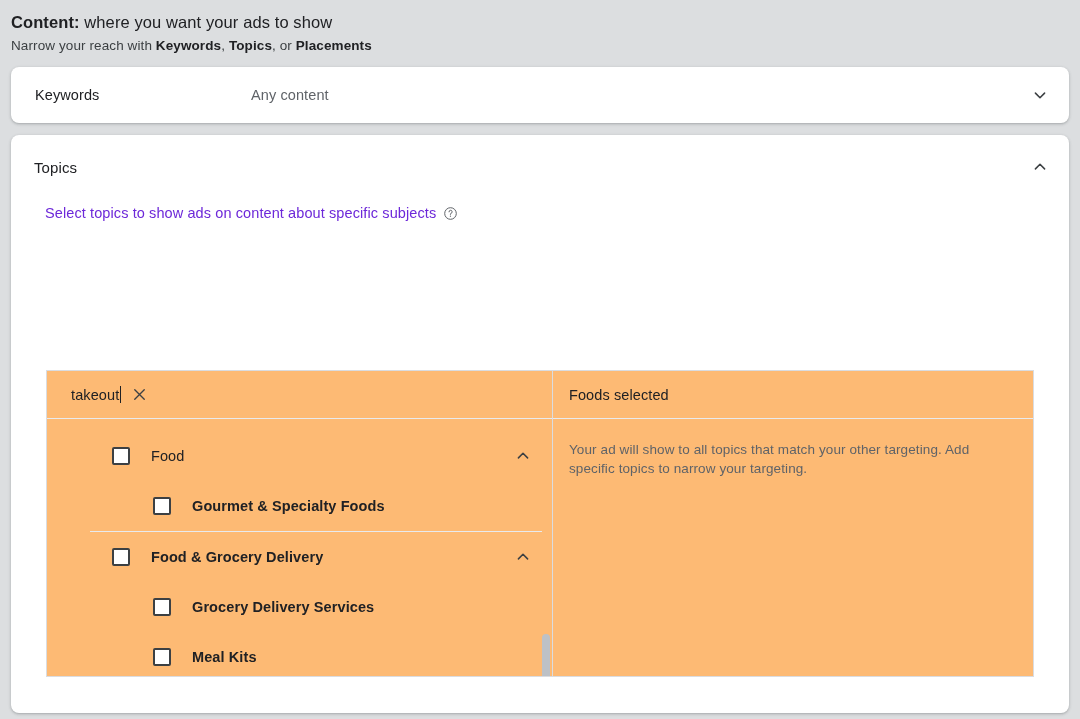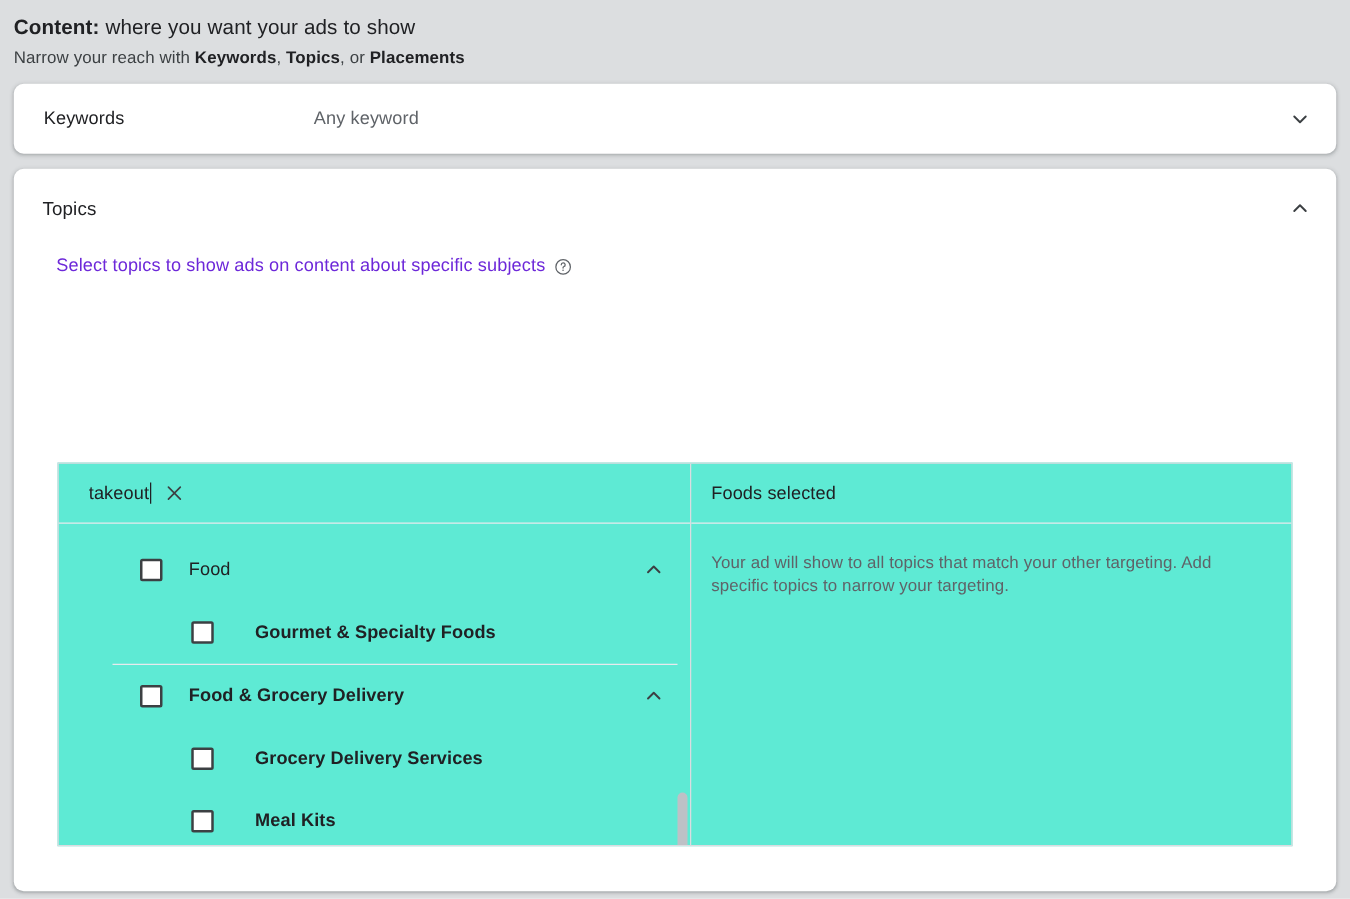--- a/index.html
+++ b/index.html
@@ -107,21 +107,21 @@
   
   .picker {
     position: absolute;
     left: 35px;
     top: 235px;
     right: 35px;
     bottom: 36px;
     border: 1px solid #dadce0;
     display: flex;
     box-sizing: border-box;
-    background: #5eead4;
+    background: #fdba74;
   }
   .picker-left {
     width: 505px;
     flex: none;
     border-right: 1px solid #dadce0;
     display: flex;
     flex-direction: column;
     position: relative;
   }
   .search-row {
@@ -173,21 +173,21 @@
   .tree-group {
     margin: 0 10px 0 43px;
   }
   .node {
     display: flex;
     align-items: center;
     height: 50px;
     justify-content: space-between;
   }
   .node.parent { padding-left: 22px; }
-  .node.child  { padding-left: 63px; gap: 12px; }
+  .node.child  { padding-left: 63px; }
 
   .cbx {
     width: 18px; height: 18px;
     border: 2px solid #3c4043;
     border-radius: 2px;
     box-sizing: border-box;
     flex: none;
     background: #fff;
     cursor: pointer;
   }
@@ -250,21 +250,21 @@
   <div class="header-title">
     <b>Content:</b><span> where you want your ads to show</span>
   </div>
   <div class="header-sub">
     <span>Narrow your reach with </span><b>Keywords</b><span>, </span><b>Topics</b><span>, or </span><b>Placements</b>
   </div>
 </div>
 
 <div class="card keywords-card">
   <div class="kw-label">Keywords</div>
-  <div class="kw-value">Any keyword</div>
+  <div class="kw-value">Any content</div>
   <span class="chev">
     <svg viewBox="0 0 24 24" width="22" height="22">
         <path d="M7 10l5 5 5-5" fill="none" stroke="#3c4043" stroke-width="1.7" stroke-linecap="round" stroke-linejoin="round"></path>
       </svg>
   </span>
 </div>
 
 <div class="card topics-card">
 
   <div class="topics-head">

